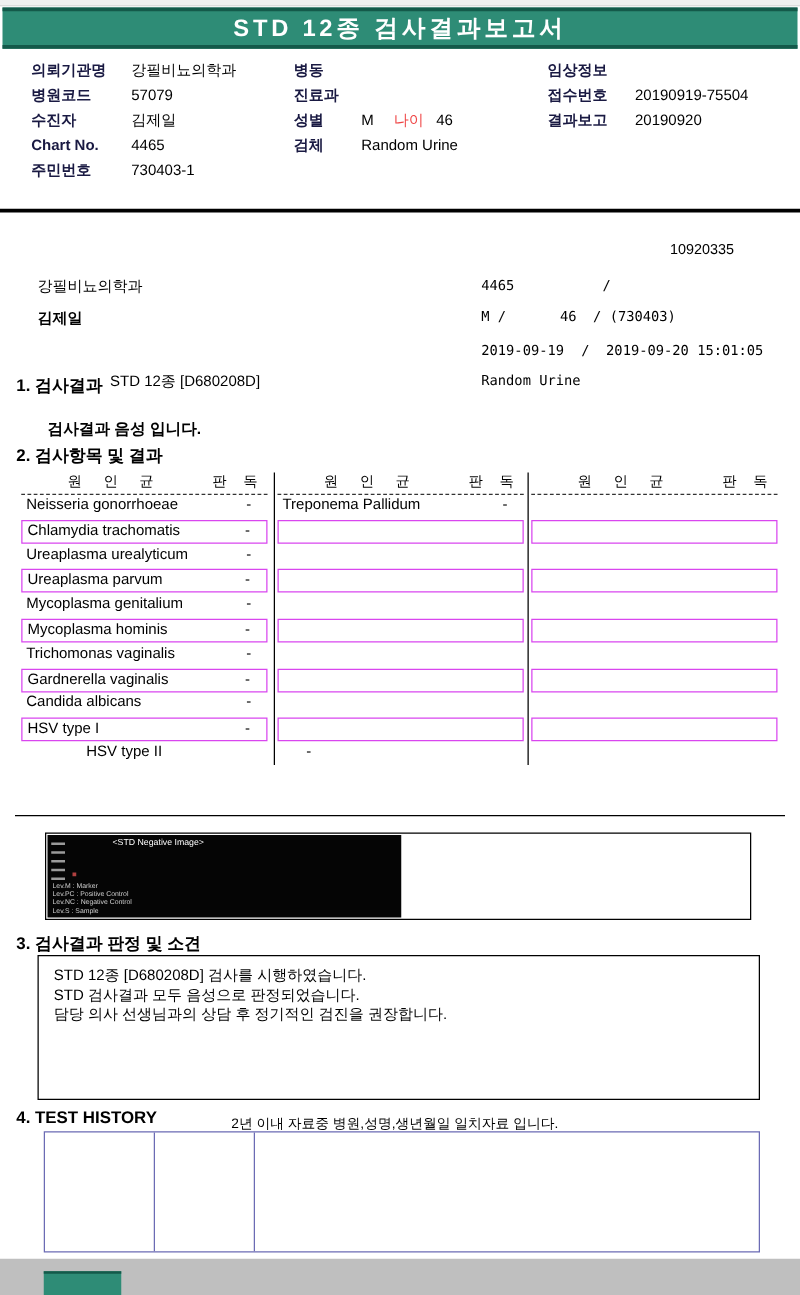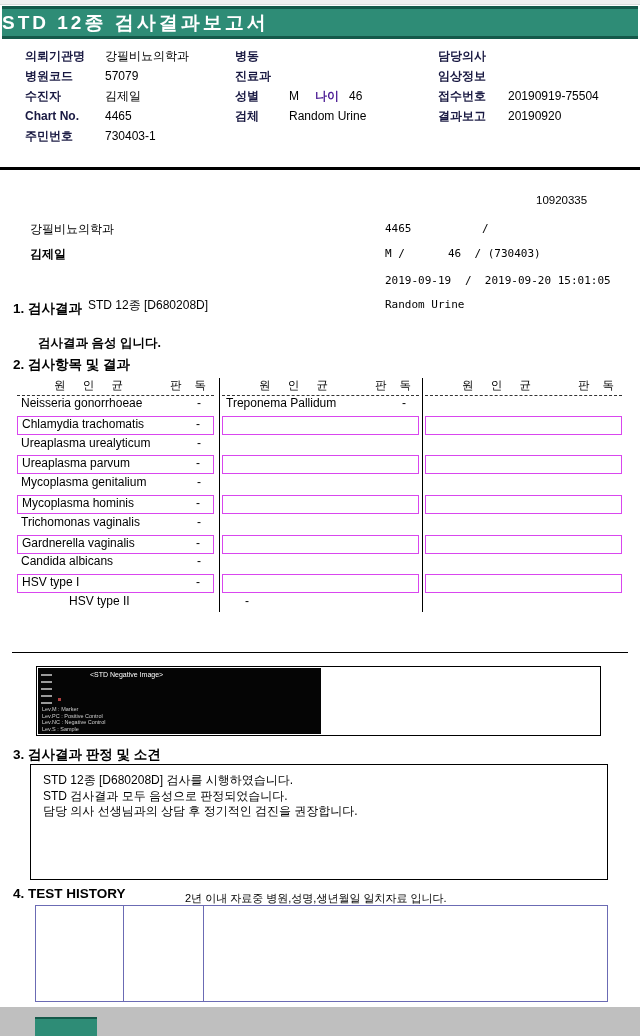--- a/index.html
+++ b/index.html
@@ -4,33 +4,33 @@
 <style>
   * { margin:0; padding:0; box-sizing:border-box; }
   html,body { background:#ffffff; }
   body { font-family:"Liberation Sans","DejaVu Sans",sans-serif; color:#000; }
   .screen { position:relative; width:640px; height:1036px; background:#fff; overflow:hidden; }
   .top-strip { position:absolute; top:0; left:0; right:0; height:5px; background:#f0f0f0; border-bottom:1px solid #dcdcdc; }
   .banner { position:absolute; top:6px; left:2px; right:2px; height:33px;
             background:var(--teal,#2e8c76);
             border-top:3px solid var(--teal-dark,#14594a);
             border-bottom:3px solid var(--teal-dark,#14594a);
-            display:flex; align-items:center; 
+            display:flex; align-items:center; justify-content:center;
             color:#fff; font-size:19px; font-weight:bold; letter-spacing:3px; }
   .info { position:absolute; top:46px; left:0; right:0; height:120px; }
   .info-col { position:absolute; top:0; }
   .col-1 { left:25px;  width:206px; }
   .col-2 { left:235px; width:200px; }
   .col-3 { left:438px; width:200px; }
   .info-row { display:flex; align-items:center; height:20px; font-size:12px; }
   .f-label { font-weight:bold; color:#191942; flex-shrink:0; }
   .col-1 .f-label { width:80px; }
   .col-2 .f-label { width:54px; }
   .col-3 .f-label { width:70px; }
-  .f-label2 { font-weight:bold; color:#4c1d95; margin:0 10px 0 16px; }
+  .f-label2 { font-weight:normal; color:#ef4444; margin:0 10px 0 16px; }
   .divider { position:absolute; top:167px; left:0; width:640px; height:3px; background:#000; }
   .abs { position:absolute; white-space:pre; }
   .t12 { font-size:12px; }
   .mono { font-family:"DejaVu Sans Mono","Liberation Mono",monospace; font-size:11px; }
   .bold { font-weight:bold; }
   .sec-heading { position:absolute; font-size:13.5px; font-weight:bold; }
   .std-table { position:absolute; top:376px; left:15px; width:612px; height:240px; }
   .std-sep { position:absolute; top:2px; bottom:4px; width:1px; background:#000; }
   .std-group { position:absolute; top:0; width:197px; height:240px; }
   .std-header { position:absolute; top:0; left:0; width:197px; height:20px;
@@ -112,24 +112,20 @@
           <span class="f-label2">나이</span>
           <span class="f-value">46</span>
         </div>
         <div class="info-row">
           <span class="f-label">검체</span>
           <span class="f-value">Random Urine</span>
         </div>
       </div>
     <div class="info-col col-3">
         <div class="info-row">
-          <span class="f-label">담당의사</span>
-          <span class="f-value"></span>
-        </div>
-        <div class="info-row">
           <span class="f-label">임상정보</span>
           <span class="f-value"></span>
         </div>
         <div class="info-row">
           <span class="f-label">접수번호</span>
           <span class="f-value">20190919-75504</span>
         </div>
         <div class="info-row">
           <span class="f-label">결과보고</span>
           <span class="f-value">20190920</span>

